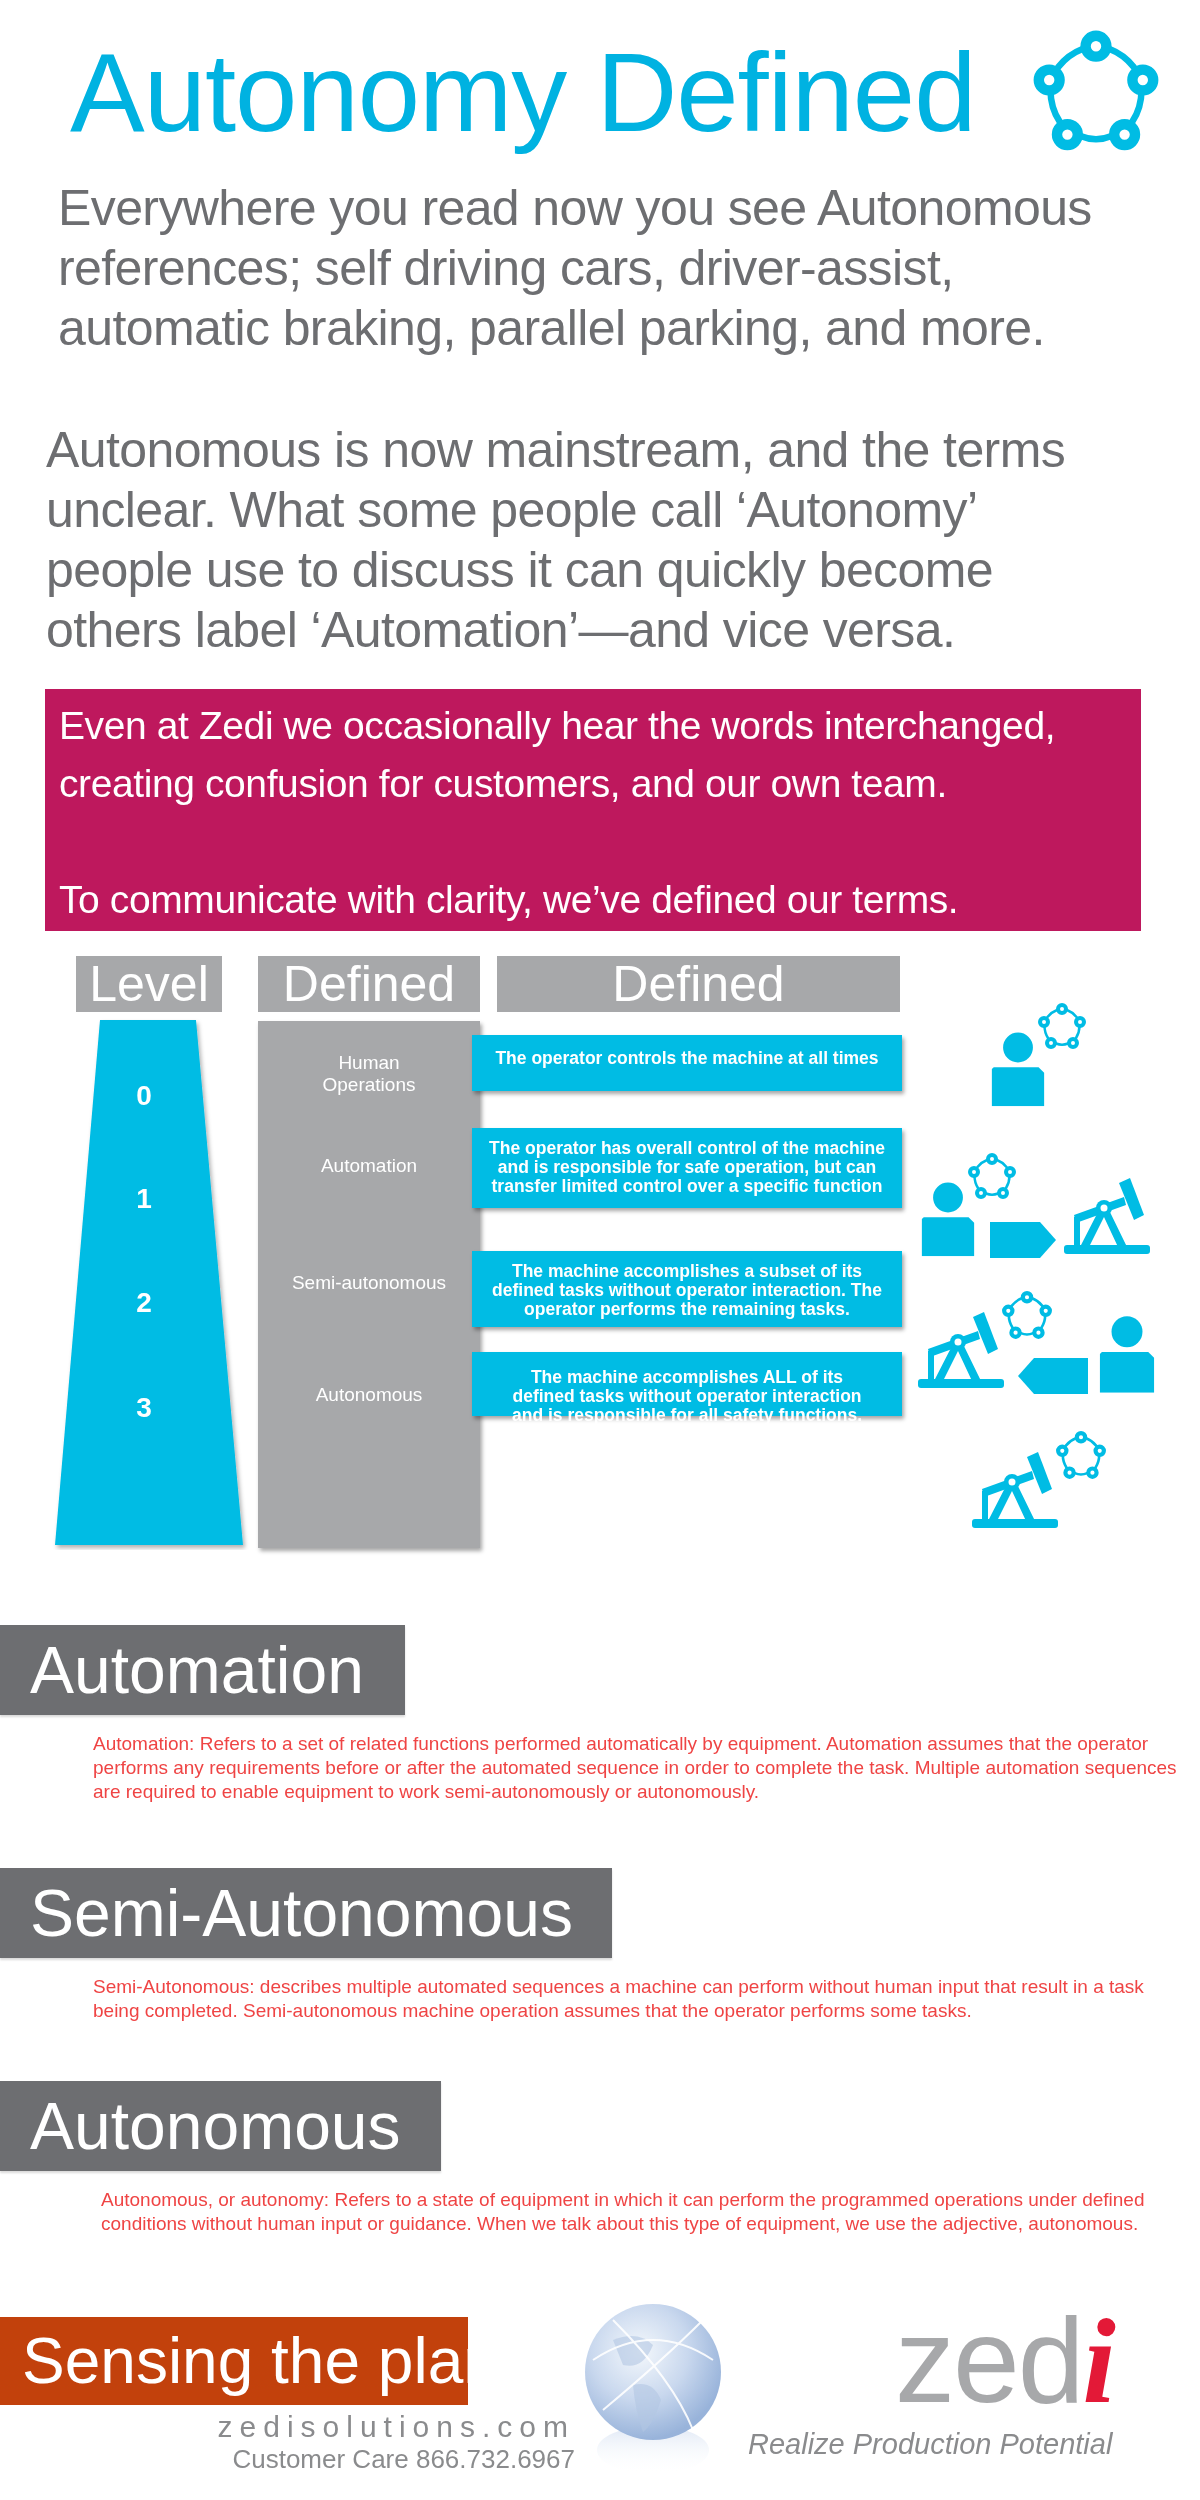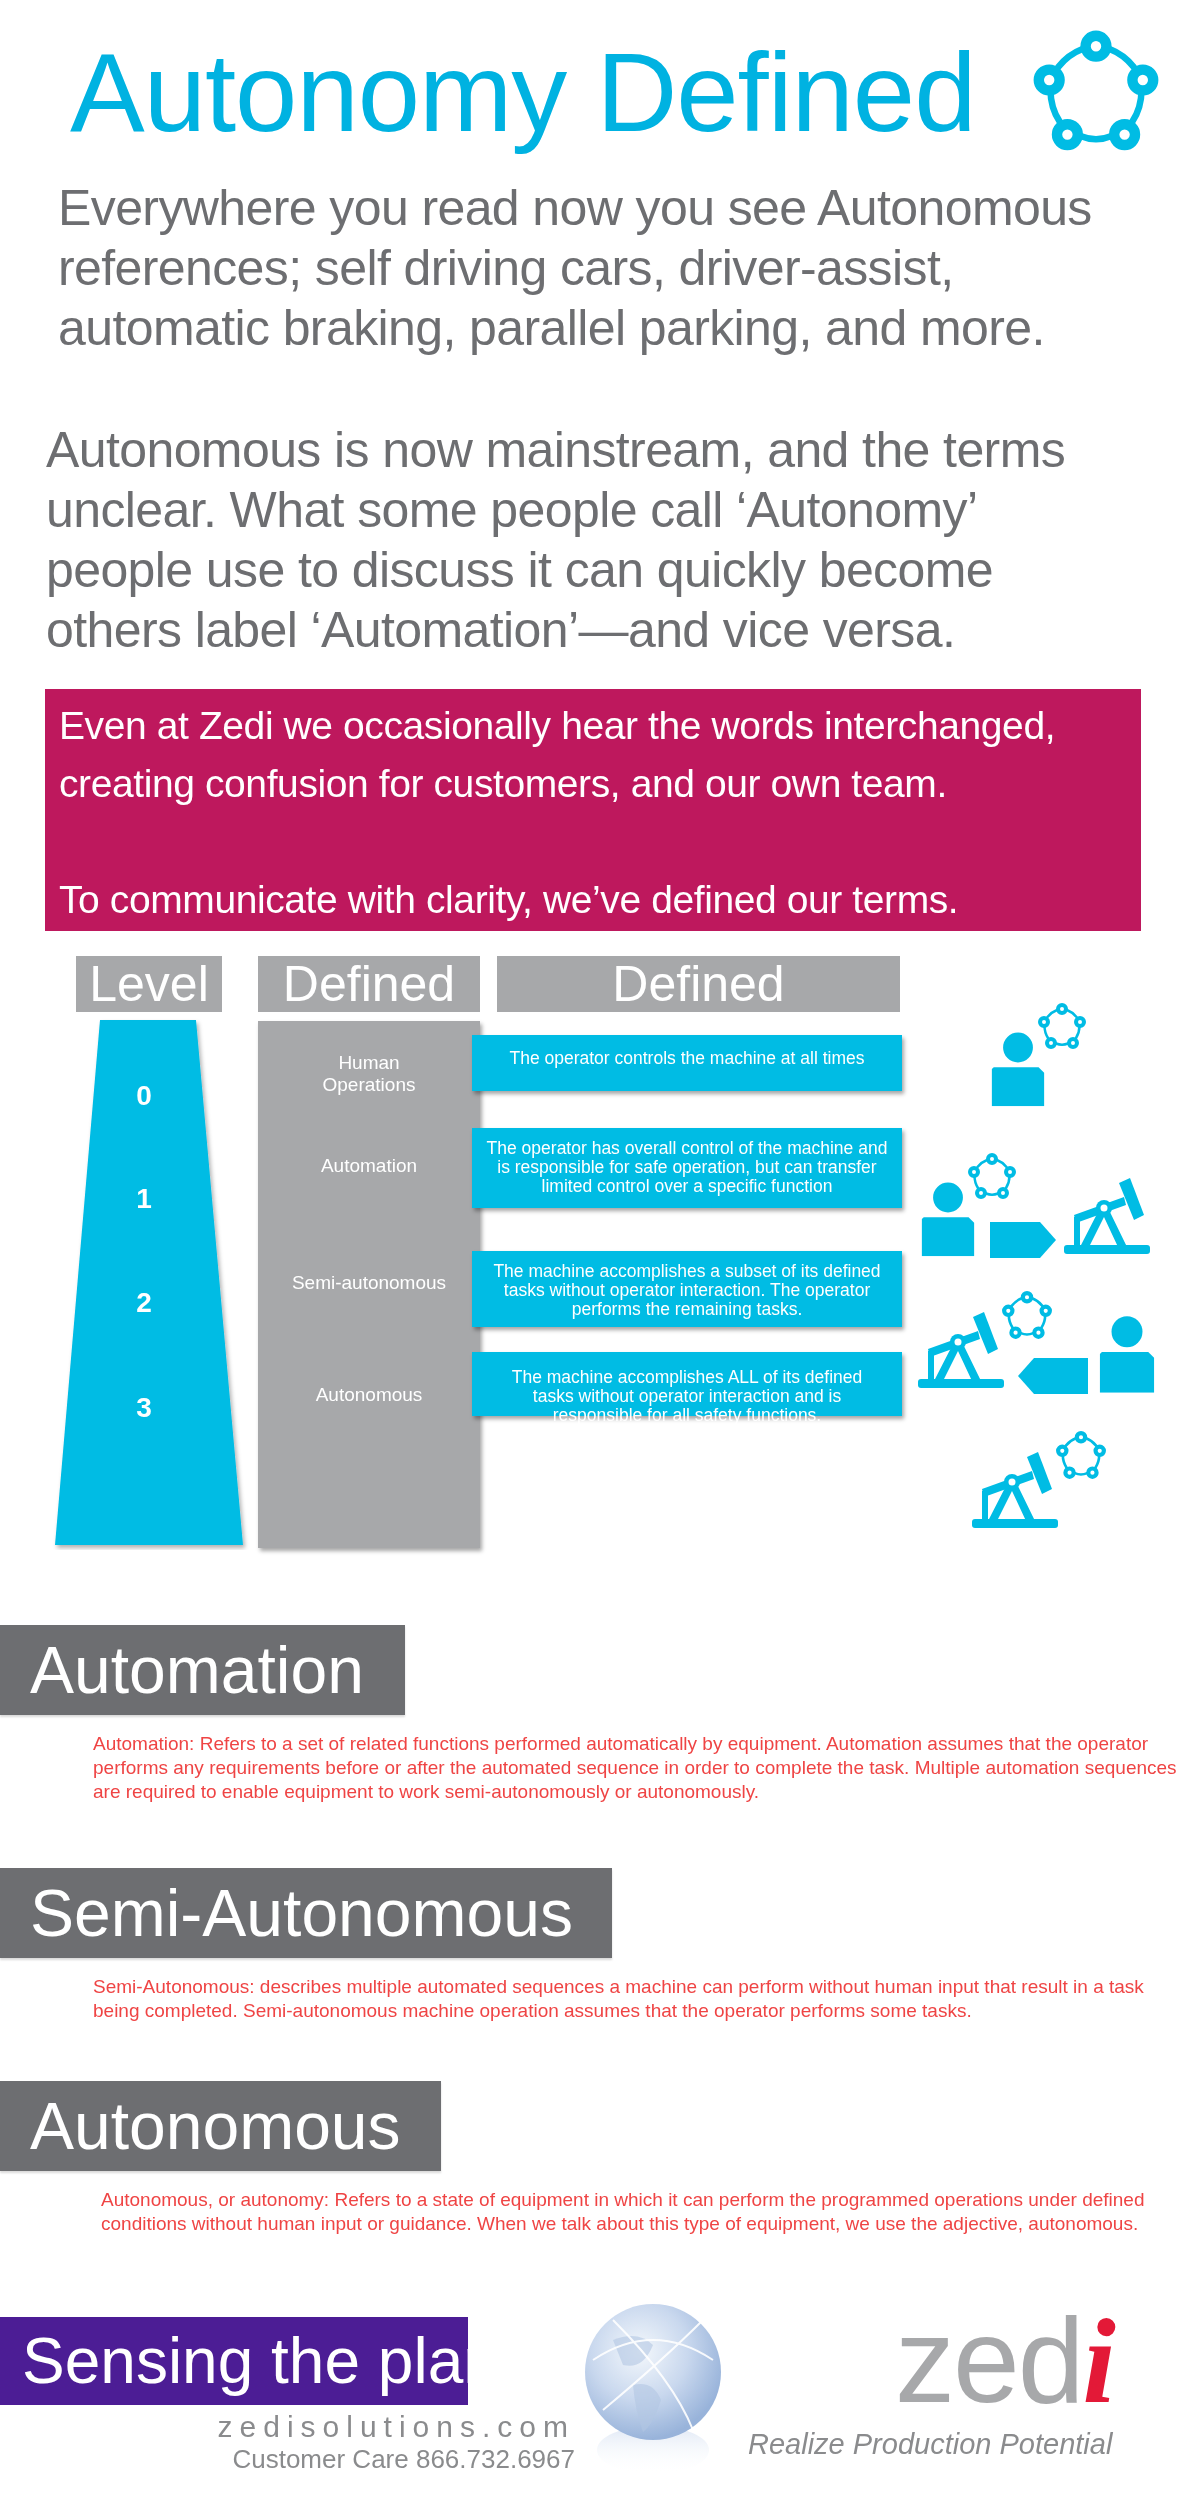--- a/index.html
+++ b/index.html
@@ -35,31 +35,31 @@
   
   #level-trap { left: 50px; top: 1018px; width: 200px; height: 532px; }
   .level-num { color: #fff; font-weight: bold; font-size: 28px; width: 40px; text-align: center; }
 
   
   #concept-col { left: 258px; top: 1021px; width: 222px; height: 527px; background: #a7a8aa;
                  box-shadow: 2px 3px 4px rgba(0,0,0,0.35); }
   .concept-label { color: #fff; font-size: 19px; line-height: 22px; text-align: center; width: 222px; left: 258px; }
 
   
-  .def-box { background: #00bce4; color: #fff; font-weight: normal; font-size: 17.5px; line-height: 19px;
+  .def-box { background: #00bce4; color: #fff; font-weight: bold; font-size: 17.5px; line-height: 19px;
              text-align: center; box-shadow: 2px 3px 4px rgba(0,0,0,0.35); box-sizing: border-box;
              padding: 16px 8px 0 8px; left: 472px; width: 430px; }
 
   
   .sec-head { left: 0; background: #6d6e71; color: #fff; font-size: 66px; height: 90px; line-height: 90px;
               box-sizing: border-box; padding-left: 30px; box-shadow: 0 2px 2px rgba(0,0,0,0.15); }
   .sec-text { left: 93px; width: 1090px; color: #ef4444; font-size: 19px; line-height: 24px; }
 
   
-  #footer-bar { left: 0; top: 2317px; width: 468px; height: 88px; background: #4c1d95; color: #fff;
+  #footer-bar { left: 0; top: 2317px; width: 468px; height: 88px; background: #c2410c; color: #fff;
                 font-size: 64px; line-height: 88px; box-sizing: border-box; padding-left: 22px; white-space: nowrap; }
   #globe { left: 583px; top: 2300px; width: 140px; height: 180px; }
   #website { left: 200px; top: 2410px; width: 375px; text-align: right; color: #8a8b8d; font-size: 30px;
              letter-spacing: 7px; line-height: 34px; }
   #phone { left: 150px; top: 2444px; width: 425px; text-align: right; color: #8a8b8d; font-size: 26px; line-height: 30px; }
   #brand { left: 895px; top: 2300px; font-size: 120px; line-height: 120px; color: #a7a8aa; letter-spacing: -2px; }
   #brand-i { color: #e31937; font-family: "Liberation Serif", "DejaVu Serif", serif; font-style: italic; font-weight: bold; }
   #tagline { left: 748px; top: 2428px; color: #8a8b8d; font-size: 29px; font-style: italic; white-space: nowrap; }
 </style>
 </head>

